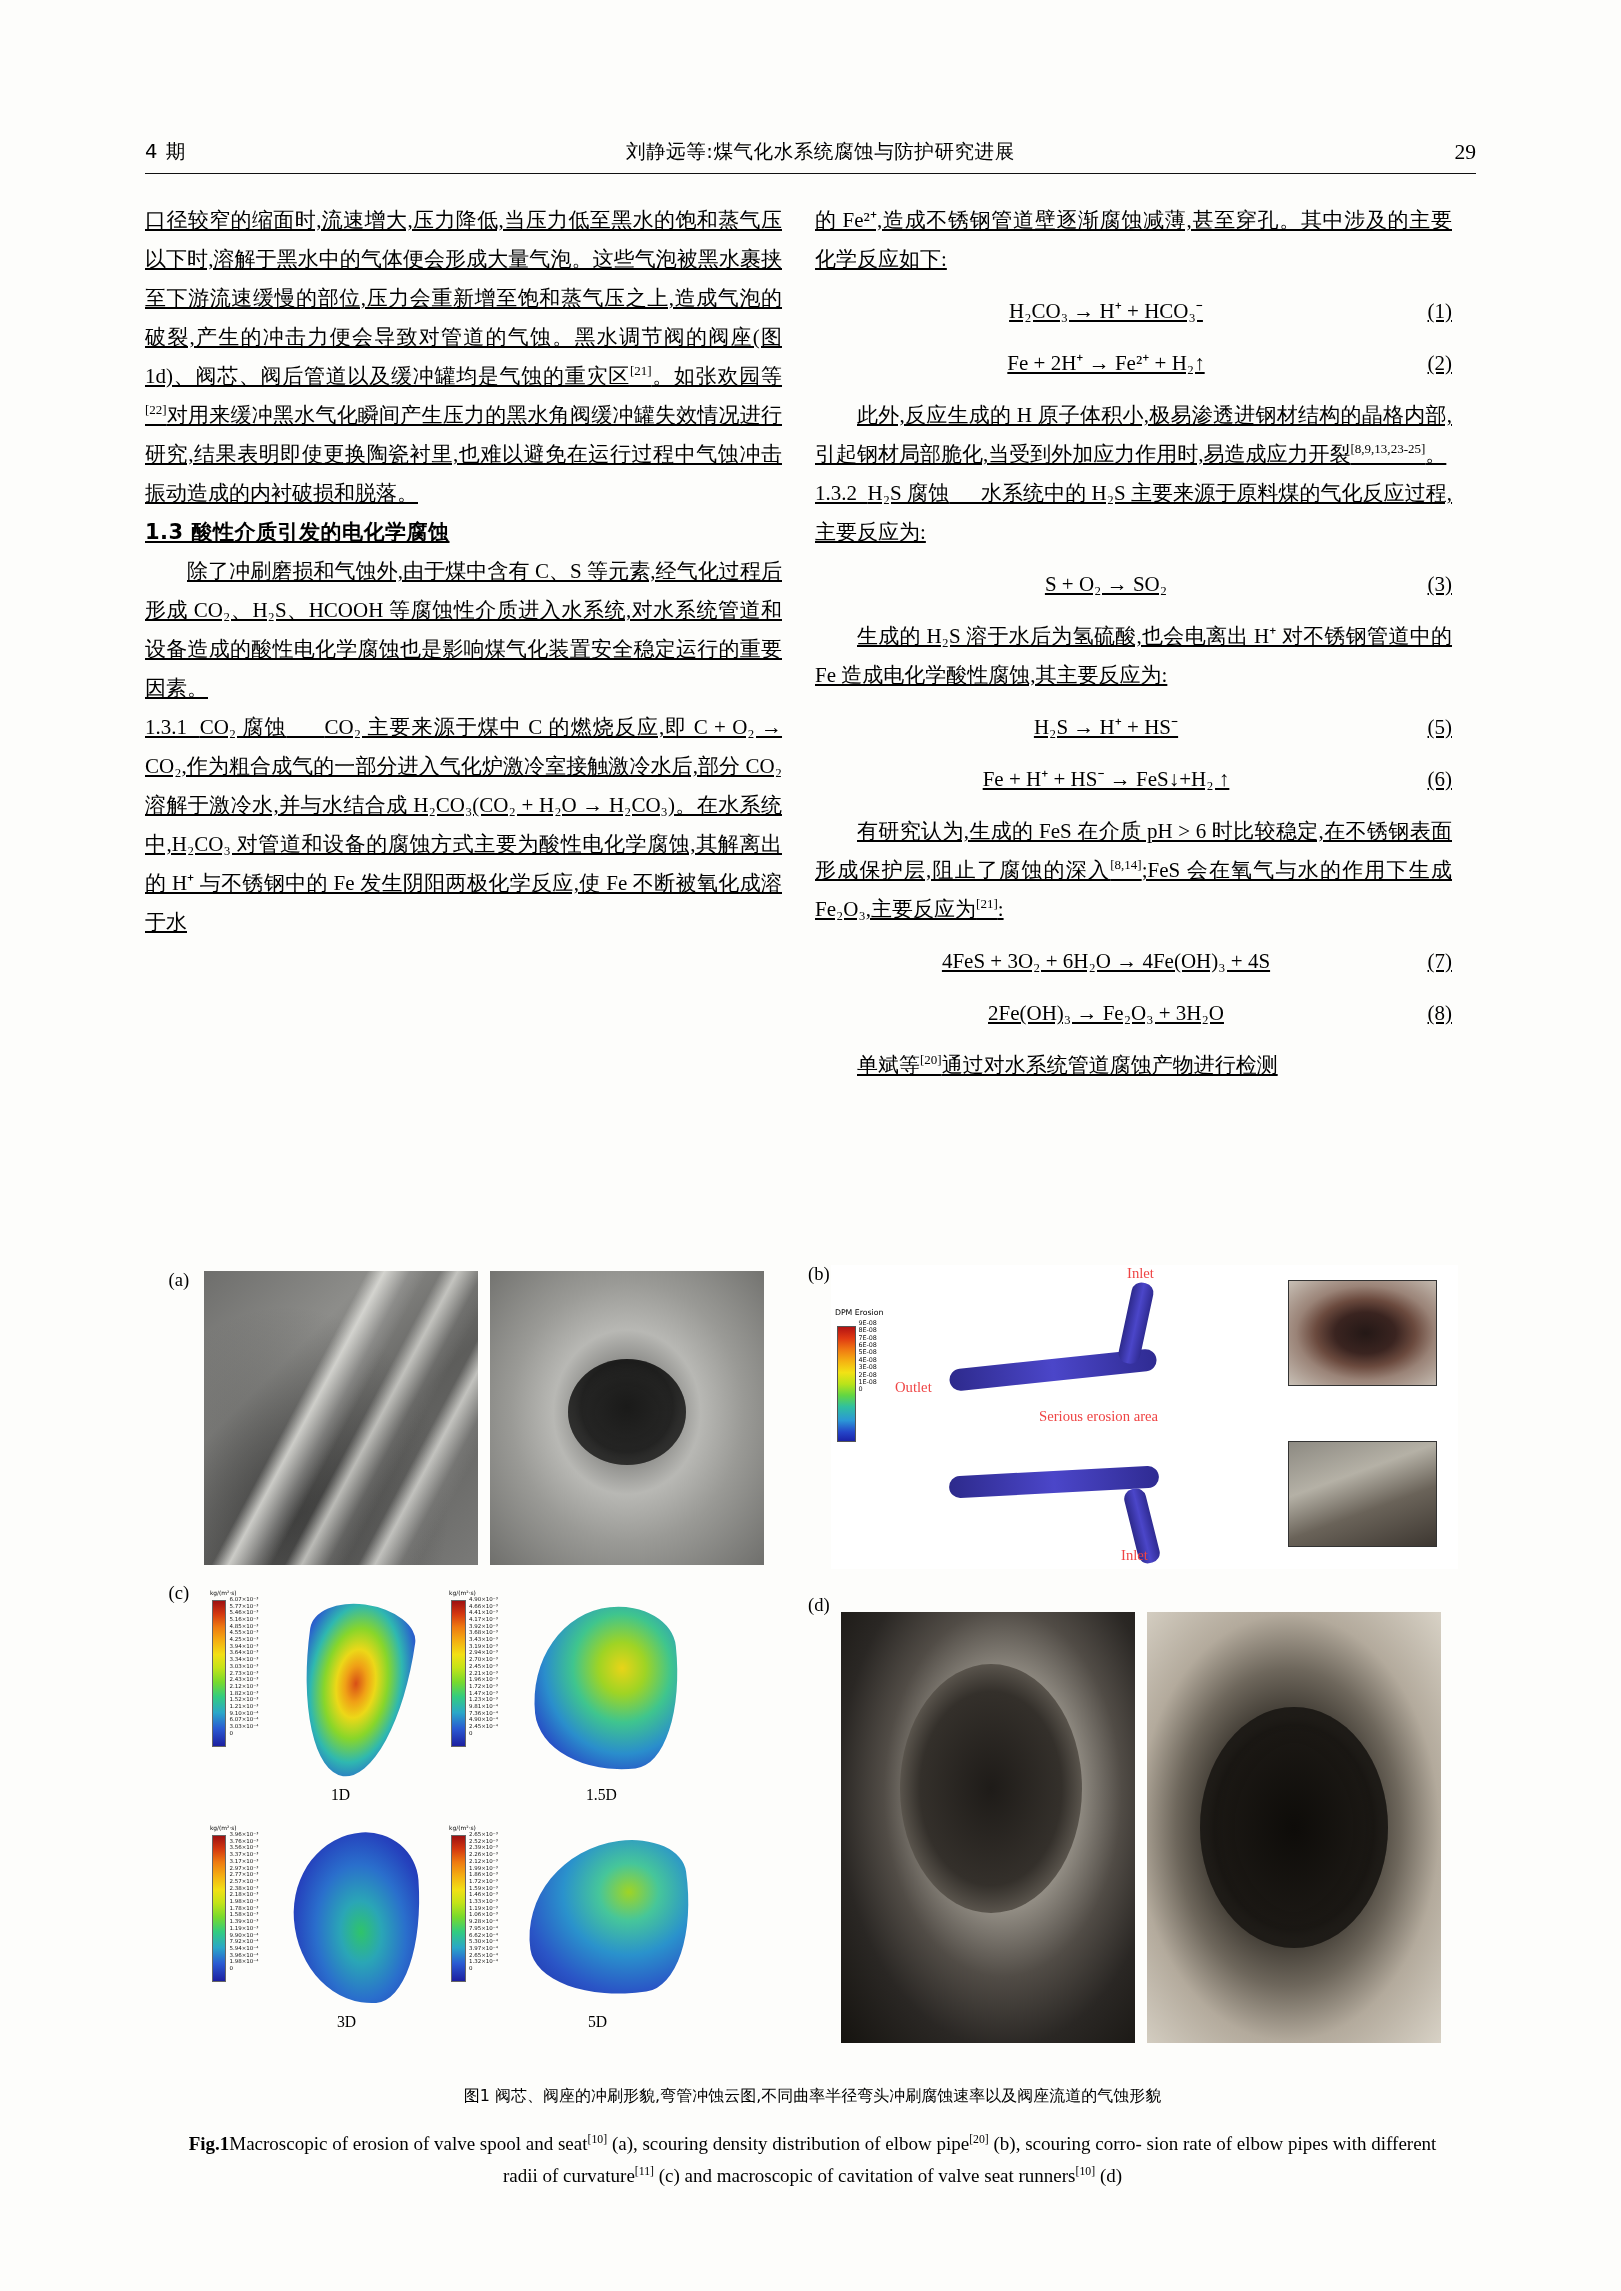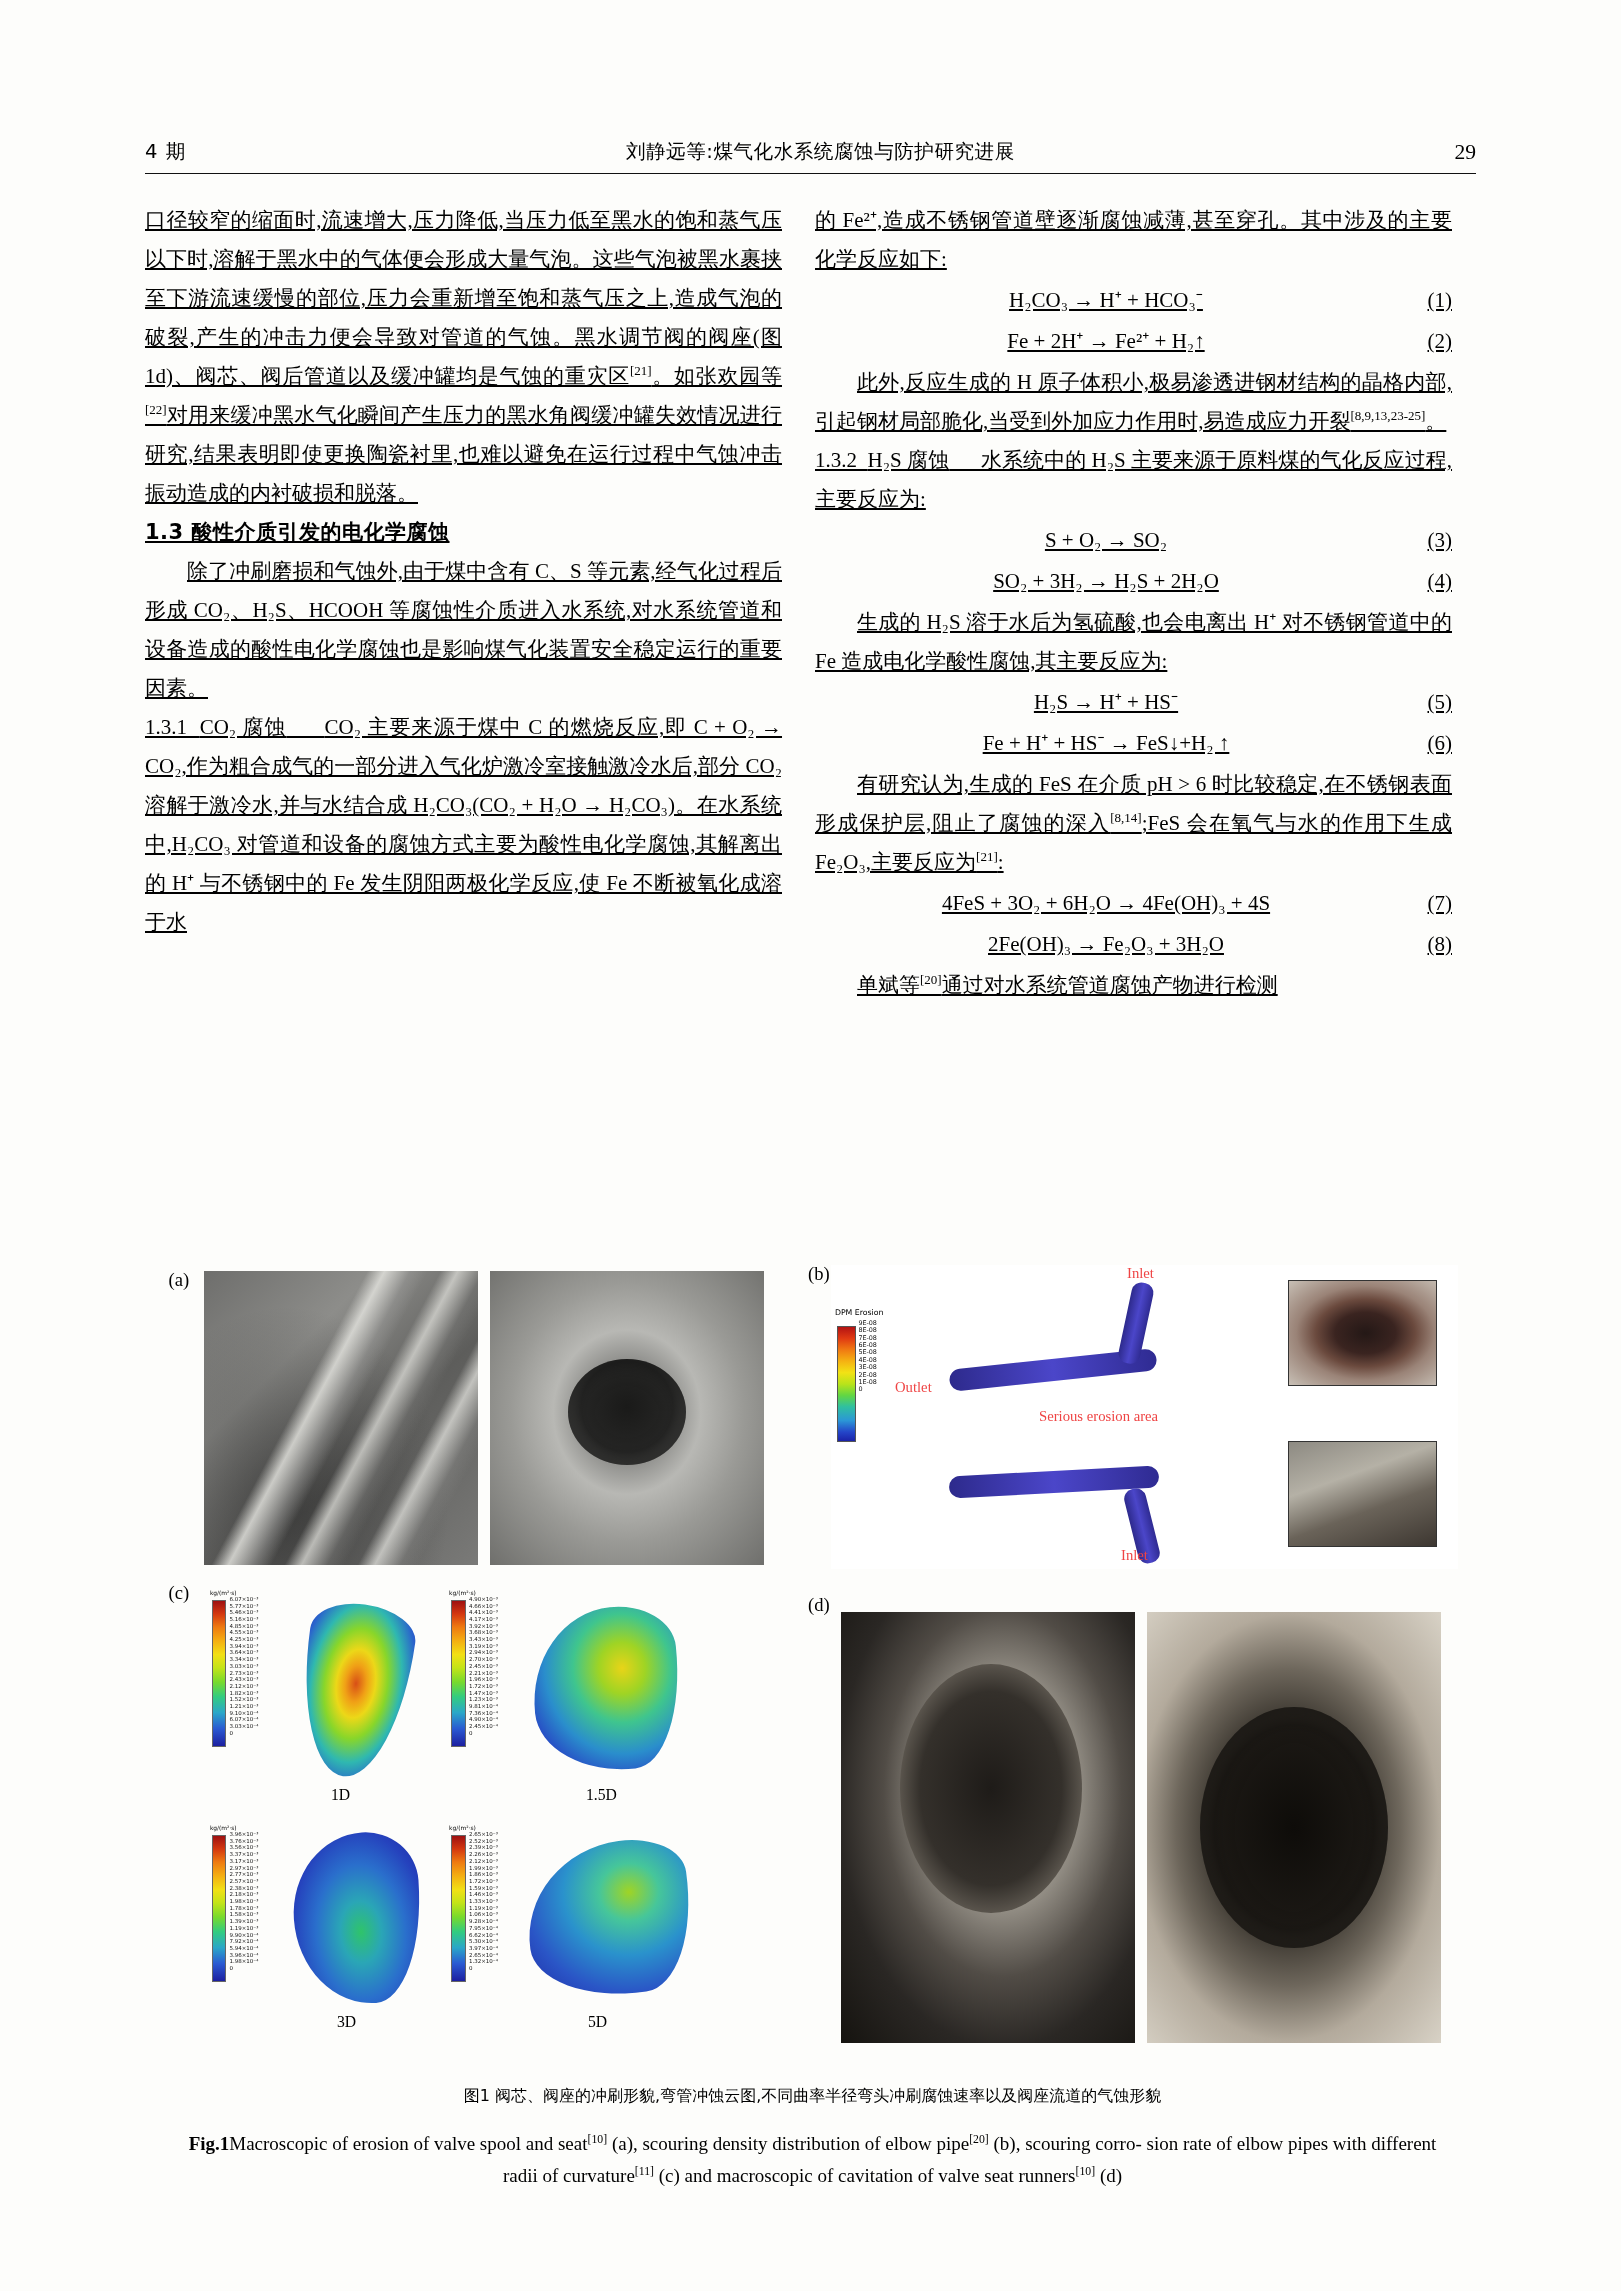--- a/index.html
+++ b/index.html
@@ -78,21 +78,21 @@
   }
   .subsec {
     text-indent: 2em;
   }
   sup { font-size: 0.62em; vertical-align: super; line-height: 0; }
 
   
   .eq {
     display: flex;
     align-items: baseline;
-    margin: 2px 0;
+    margin: 13px 0;
   }
   .eq .body {
     flex: 1;
     text-align: center;
     font-family: "Liberation Serif", serif;
     font-size: 21px;
   }
   .eq .num {
     width: 55px;
     text-align: right;
@@ -325,24 +325,20 @@
         <span class="num">(2)</span>
       </div>
 
       <p class="indent"><span>此外,反应生成的 H 原子体积小,极易渗透进钢材结构的晶格内部,引起钢材局部脆化,当受到外加应力作用时,易造成应力开裂</span><sup>[8,9,13,23-25]</sup><span>。</span></p>
 
       <p class="subsec"><span>1.3.2</span>&nbsp;&nbsp;<span>H₂S 腐蚀</span>&nbsp;&nbsp;&nbsp;&nbsp;&nbsp;&nbsp;<span>水系统中的 H₂S 主要来源于原料煤的气化反应过程,主要反应为:</span></p>
 
       <div class="eq">
         <span class="body">S + O₂ → SO₂</span>
         <span class="num">(3)</span>
-      </div>
-      <div class="eq">
-        <span class="body">SO₂ + 3H₂ → H₂S + 2H₂O</span>
-        <span class="num">(4)</span>
       </div>
 
       <p class="indent">生成的 H₂S 溶于水后为氢硫酸,也会电离出 H⁺ 对不锈钢管道中的 Fe 造成电化学酸性腐蚀,其主要反应为:</p>
 
       <div class="eq">
         <span class="body">H₂S → H⁺ + HS⁻</span>
         <span class="num">(5)</span>
       </div>
       <div class="eq">
         <span class="body">Fe + H⁺ + HS⁻ → FeS↓+H₂ ↑</span>

